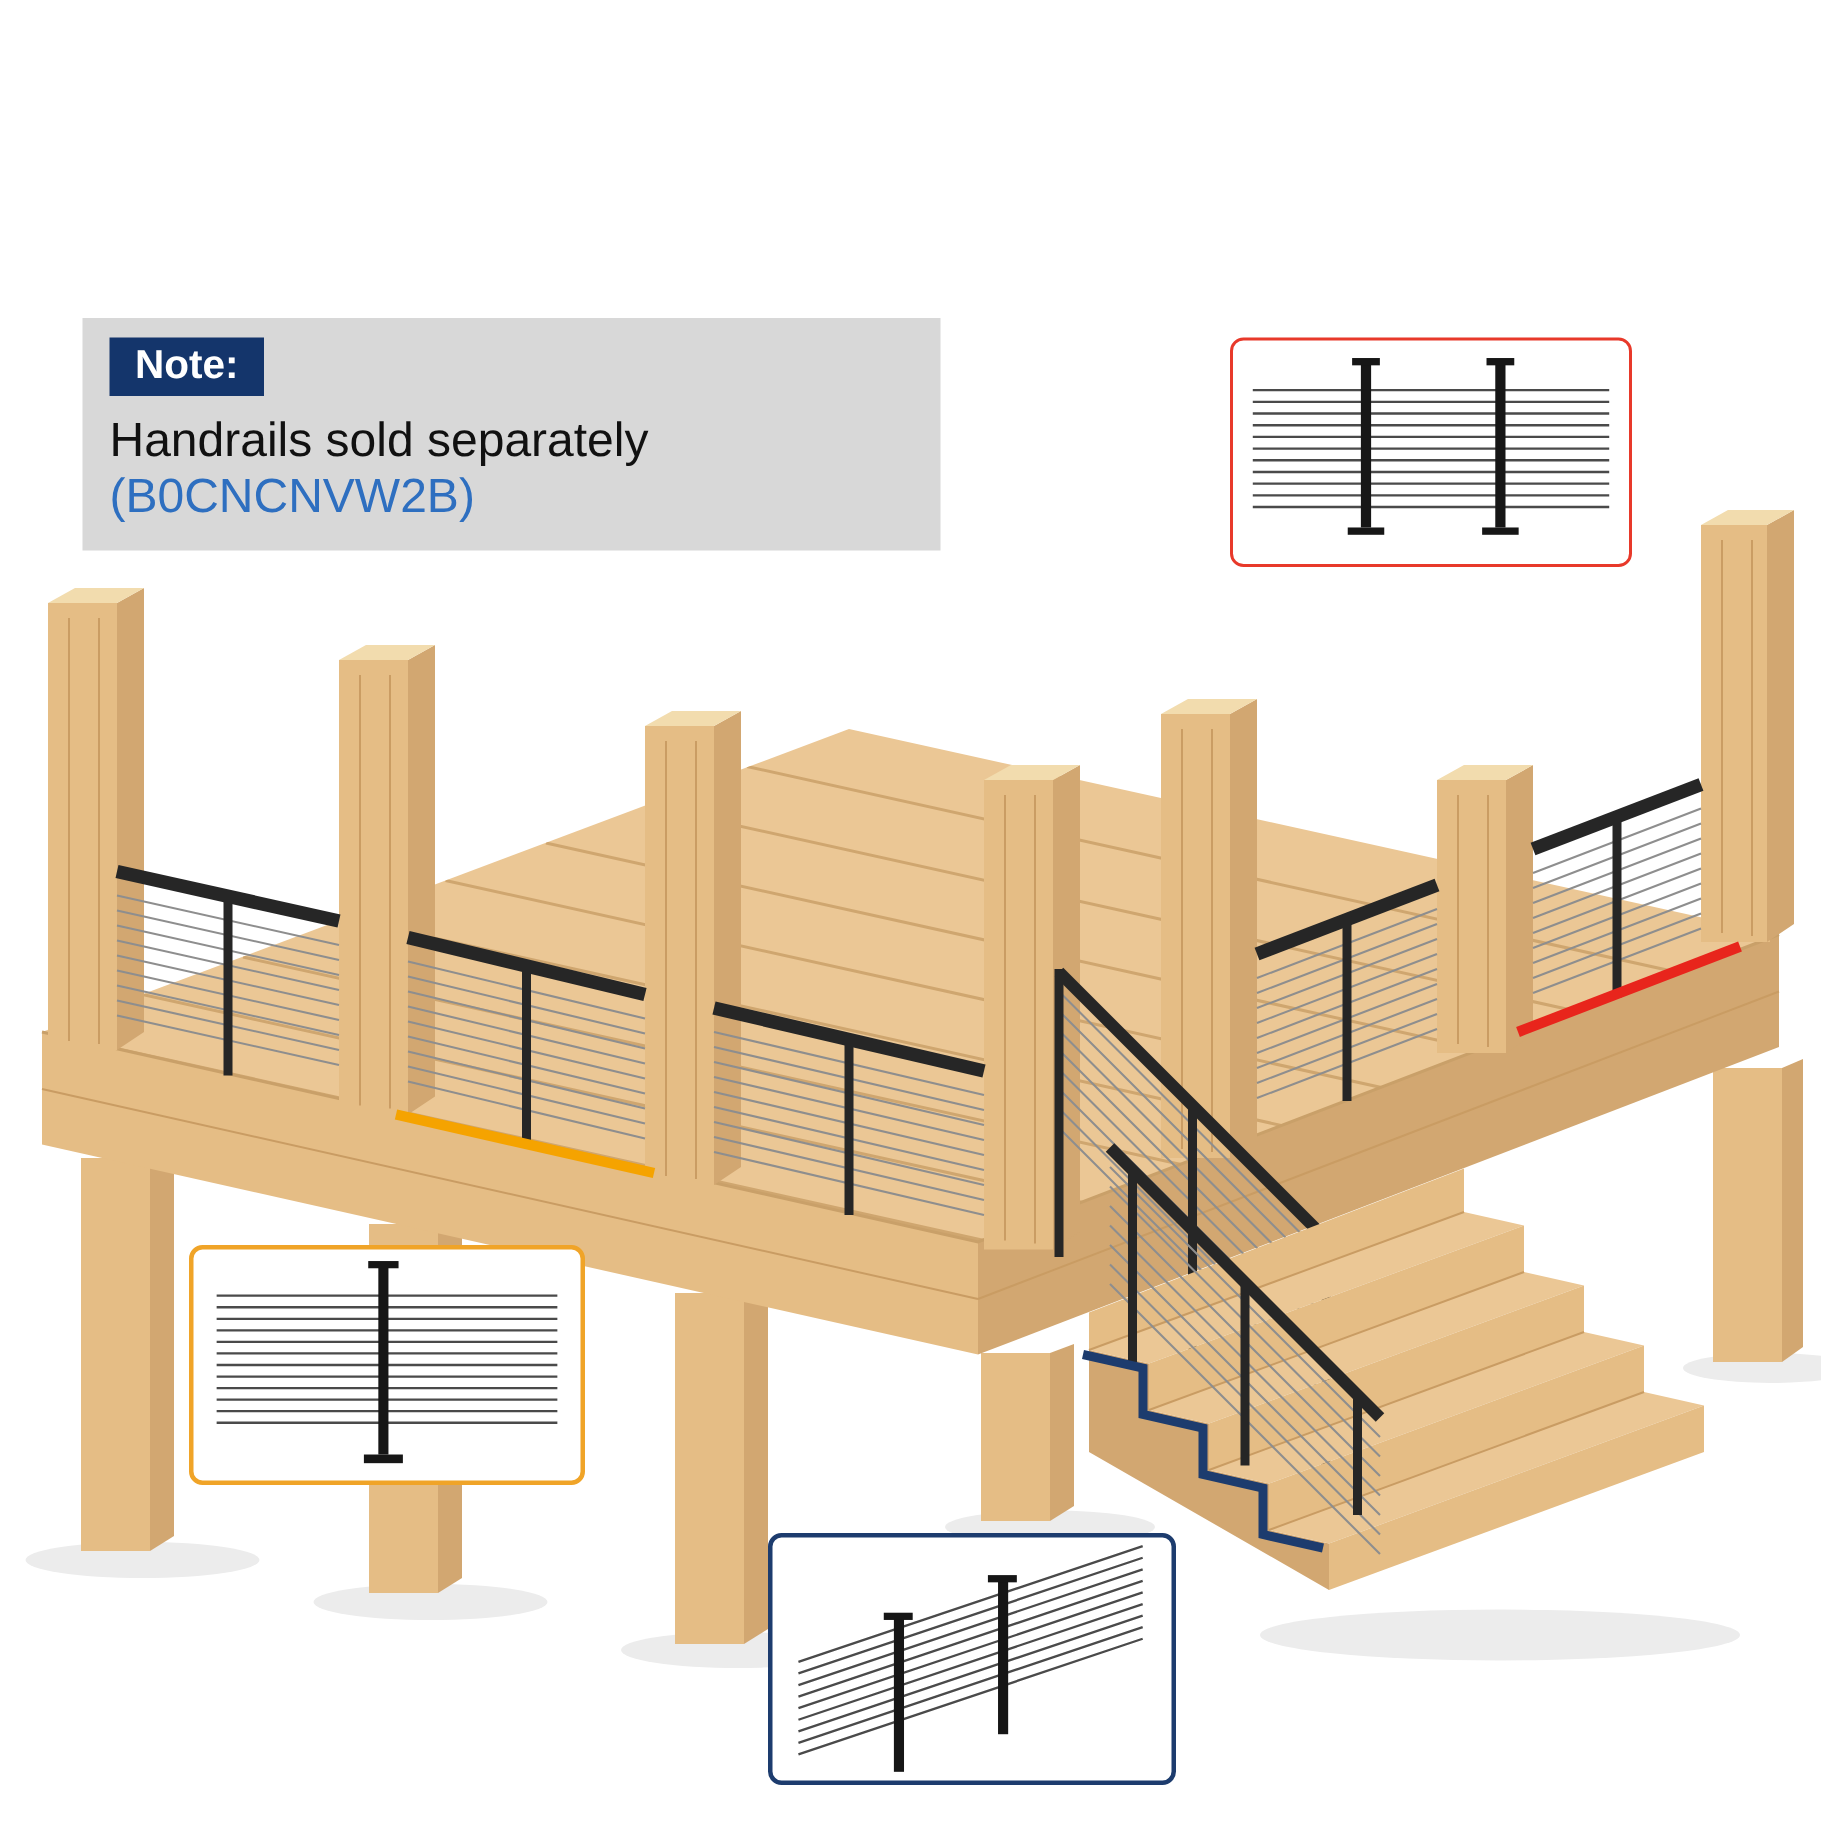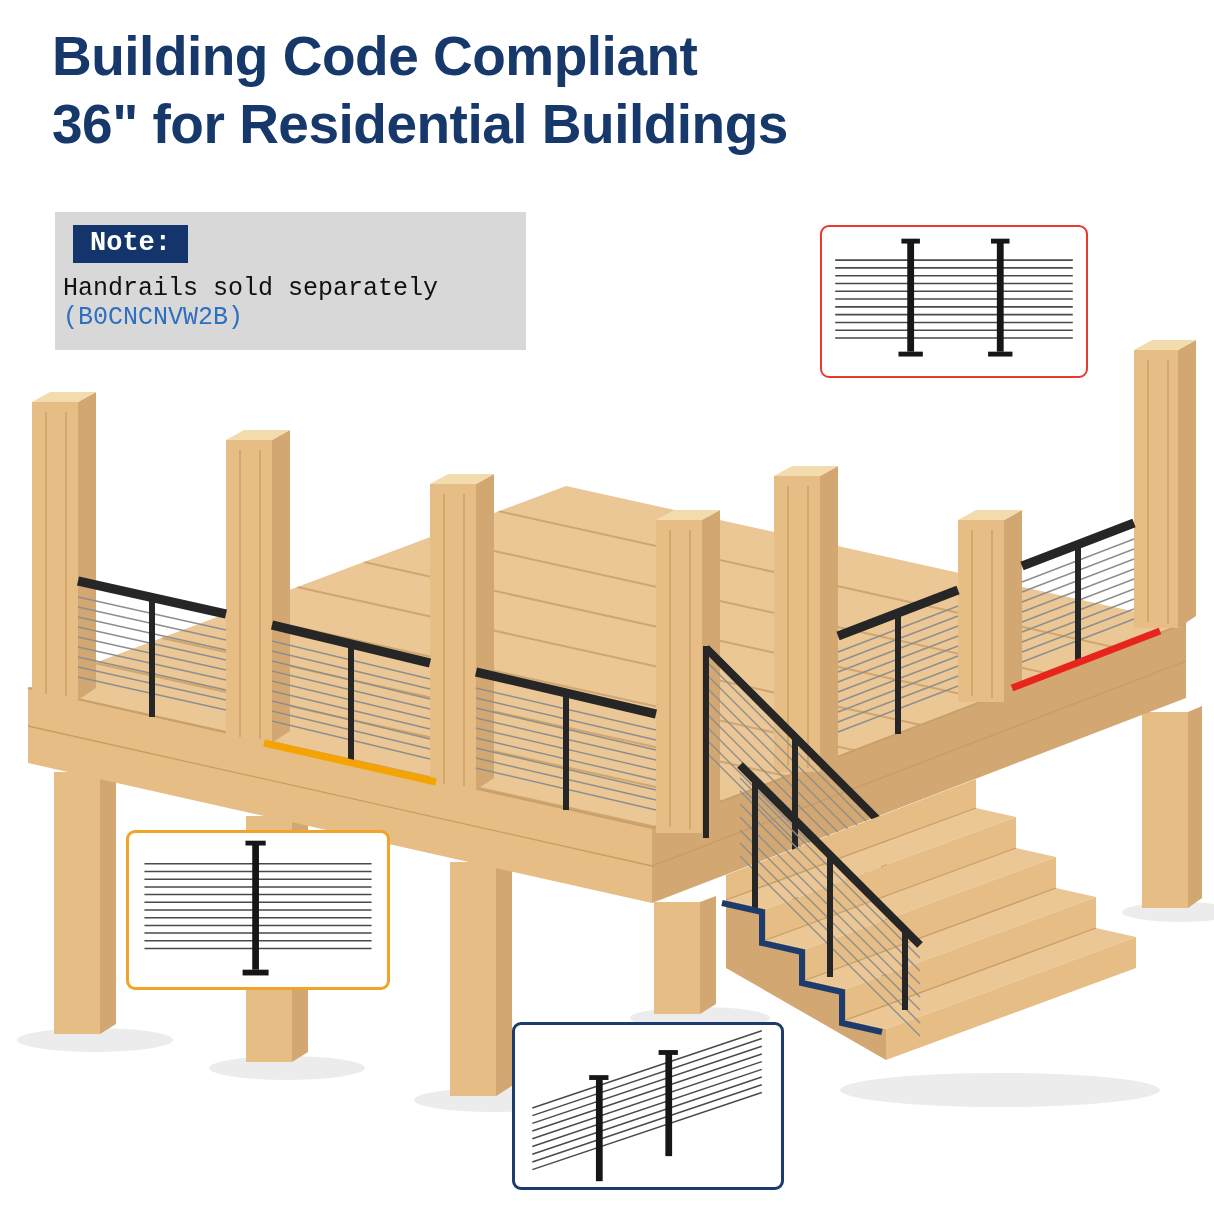--- a/index.html
+++ b/index.html
@@ -10,25 +10,25 @@
     --wood-top:#ebc795; --wood-face:#e5bd85; --wood-side:#d2a771; --wood-line:#c99c63;
   }
   html,body{margin:0;padding:0;background:#fff;}
   body{font-family:"Liberation Sans", sans-serif;}
   .canvas{position:relative;width:1214px;height:1214px;background:#fff;overflow:hidden;}
   .scene{position:absolute;left:0;top:0;width:1214px;height:1214px;}
 
   .title{position:absolute;left:52px;top:22px;font-size:55px;font-weight:bold;
          color:var(--title);line-height:1.24;letter-spacing:-0.5px;white-space:nowrap;}
 
-  .note{position:absolute;left:55px;top:212px;width:471px;background:var(--note-bg);
-        padding:13px 0 18px 0;font-family:Liberation Mono, monospace;}
+  .note{position:absolute;left:55px;top:212px;width:572px;background:var(--note-bg);
+        padding:13px 0 18px 0;}
   .note-chip{display:inline-block;margin-left:18px;background:var(--note-label-bg);
         color:#fff;font-size:27px;font-weight:bold;padding:3px 17px 5px 17px;}
-  .note p{margin:11px 0 0 8px;font-size:25px;color:#111;}
+  .note p{margin:11px 0 0 18px;font-size:32px;color:#111;}
   .asin{color:var(--asin);}
 
   .callout{position:absolute;background:#fff;border-radius:9px;box-sizing:border-box;}
   .callout svg{width:100%;height:100%;display:block;}
   .callout.red{left:820px;top:225px;width:268px;height:153px;border:2px solid var(--callout-red);}
   .callout.yellow{left:126px;top:830px;width:264px;height:160px;border:3px solid var(--callout-yellow);}
   .callout.navy{left:512px;top:1022px;width:272px;height:168px;border:3px solid var(--callout-navy);}
 
   
   .shadow{fill:#ececec;}
@@ -206,24 +206,20 @@
       <rect class="bpost" x="902" y="928" width="6" height="82"></rect>
     </g>
 
     <g>
       <line class="ind-o" x1="264" y1="743" x2="436" y2="782"></line>
       <line class="ind-r" x1="1012" y1="688" x2="1160" y2="631"></line>
       <polyline class="ind-n" transform="translate(-4,3)" points="726,900 766,909 766,940 806,949 806,980 846,989 846,1020 886,1029"></polyline>
     </g>
   </svg>
 
-  <header class="title">
-    <div>Building Code Compliant</div>
-    <div>36" for Residential Buildings</div>
-  </header>
 
   <div class="note">
     <div class="note-chip">Note:</div>
     <p><span>Handrails sold separately </span><span class="asin">(B0CNCNVW2B)</span></p>
   </div>
 
   <div class="callout red">
     <svg viewBox="0 0 268 153">
       <path class="dg-cable" d="M12 34H256M12 42H256M12 50H256M12 58H256M12 66H256M12 74H256M12 82H256M12 90H256M12 98H256M12 106H256M12 114H256"></path>
       <g>

